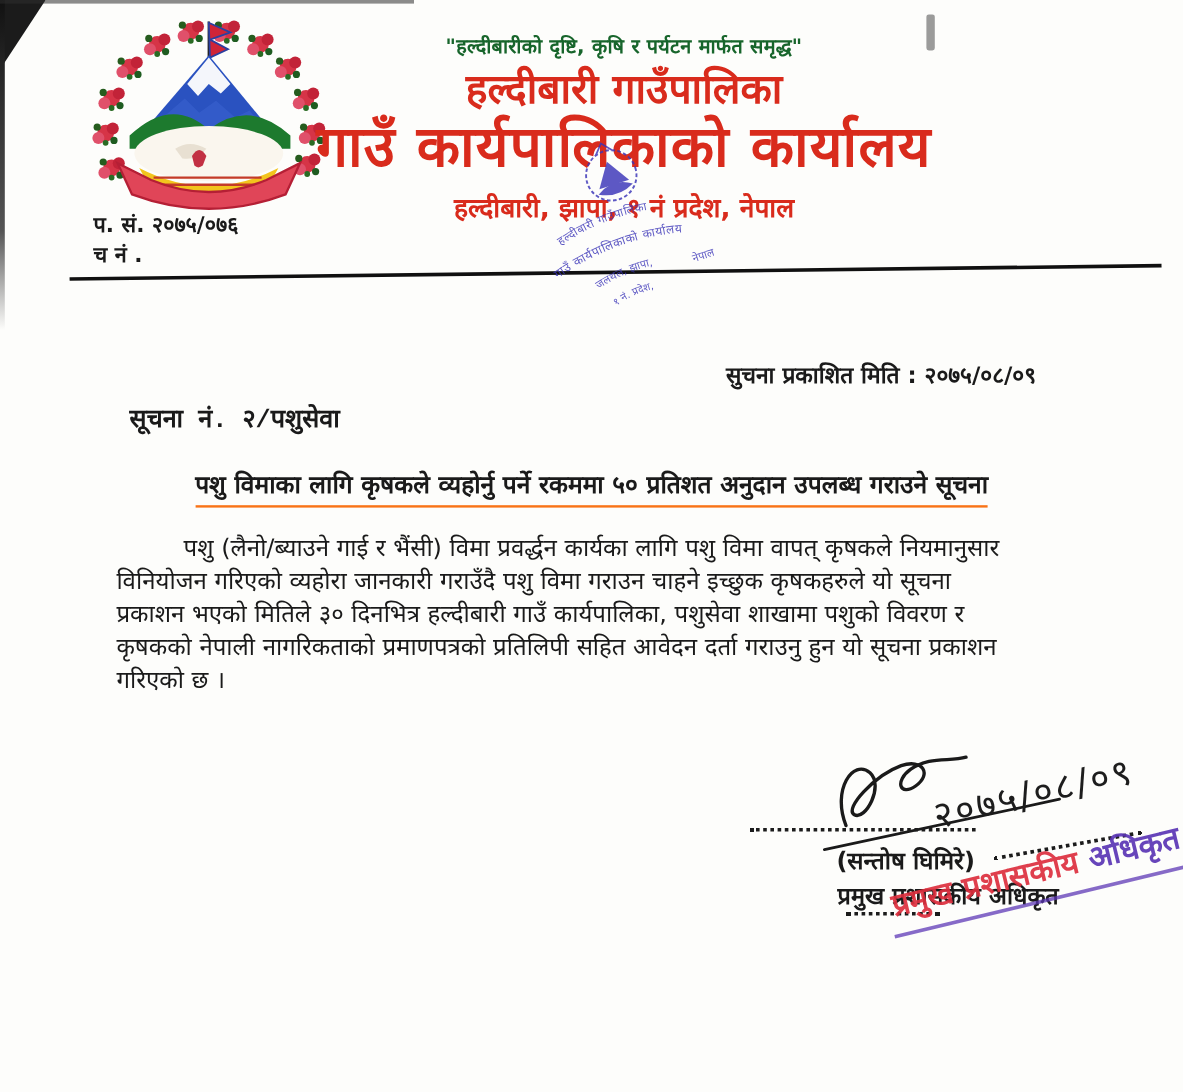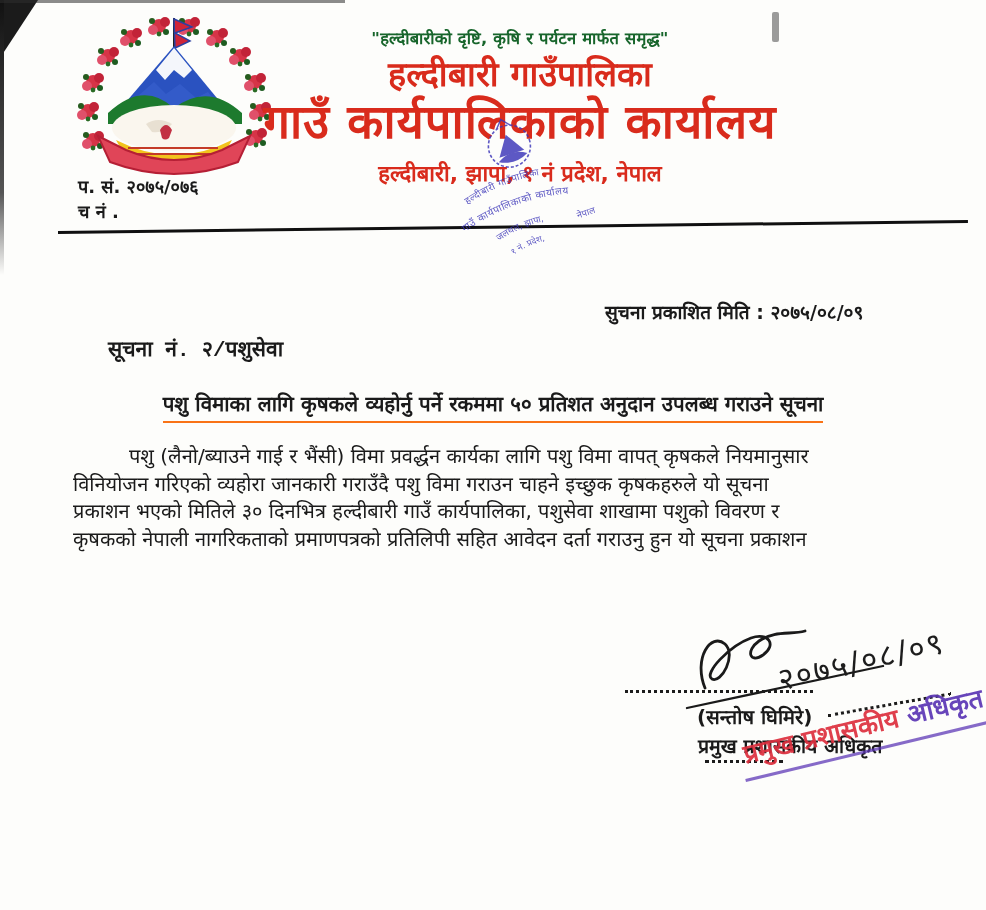--- a/index.html
+++ b/index.html
@@ -28,21 +28,21 @@
   .chno{left:78px;top:199px;font-size:18px;font-weight:600;}
   .rule{left:58px;top:231px;width:910px;height:2.6px;background:#101010;
     transform:rotate(-0.7deg);transform-origin:left center;}
   
   .pubdate{left:605px;top:299px;font-size:19px;font-weight:600;}
   .noticeno{left:108px;top:334px;font-size:21px;font-weight:bold;font-family:Liberation Mono, monospace;}
   .heading-wrap{left:54px;top:389px;width:878px;text-align:center;}
   .heading{display:inline-block;font-size:20.5px;font-weight:bold;
     border-bottom:2px solid #f97316;padding-bottom:4px;}
   .para{left:73px;top:443px;width:860px;font-size:20px;line-height:27.6px;}
-  .pline{white-space:nowrap;}
+  .pline{white-space:nowrap;margin-left:24px;}
   .pline.indent{padding-left:56px;}
   .pbold{font-weight:bold;}
   
   .sig-svg{left:683px;top:624px;}
   .hand-date{left:778px;top:658px;width:220px;font-size:31px;letter-spacing:2px;
     color:#1d1d1d;transform:rotate(-13deg);transform-origin:left center;font-weight:500;}
   .dots1{left:625px;top:688px;width:188px;border-bottom:3px dotted #1c1c1c;height:2px;}
   .sig-name{left:697px;top:703px;font-size:20px;font-weight:600;}
   .dots2{left:828px;top:712px;width:125px;border-bottom:3px dotted #1c1c1c;height:2px;
     transform:rotate(-10deg);transform-origin:left center;}
@@ -154,20 +154,21 @@
 
   <div class="abs heading-wrap">
     <span class="heading nowrap">पशु विमाका लागि कृषकले व्यहोर्नु पर्ने रकममा ५० प्रतिशत अनुदान उपलब्ध गराउने सूचना</span>
   </div>
 
   <div class="abs para">
     <div class="pline indent">पशु (लैनो/ब्याउने गाई र भैंसी) विमा प्रवर्द्धन कार्यका लागि पशु विमा वापत् कृषकले नियमानुसार</div>
     <div class="pline">विनियोजन गरिएको व्यहोरा जानकारी गराउँदै पशु विमा गराउन चाहने इच्छुक कृषकहरुले यो सूचना</div>
     <div class="pline">प्रकाशन भएको मितिले ३० दिनभित्र हल्दीबारी गाउँ कार्यपालिका, पशुसेवा शाखामा पशुको विवरण र</div>
     <div class="pline">कृषकको नेपाली नागरिकताको प्रमाणपत्रको प्रतिलिपी सहित आवेदन दर्ता गराउनु हुन यो सूचना प्रकाशन</div>
+    <div class="pline">गरिएको छ ।</div>
   </div>
 
   <svg class="abs sig-svg" width="205" height="90" viewBox="0 0 205 90">
     <path d="M22,64 C10,34 28,8 42,20 C54,31 38,60 29,55 C20,50 46,22 68,14 C86,8 94,21 80,31 C67,40 62,27 76,17 C92,6 108,11 122,7" fill="none" stroke="#1a1a1a" stroke-width="2.8" stroke-linecap="round"></path>
     <path d="M4,84 L200,42" fill="none" stroke="#1a1a1a" stroke-width="2.3" stroke-linecap="round"></path>
   </svg>
   <div class="abs hand-date nowrap">२०७५/०८/०९</div>
   <div class="abs dots1"></div>
   <div class="abs sig-name nowrap">(सन्तोष घिमिरे)</div>
   <div class="abs dots2"></div>

